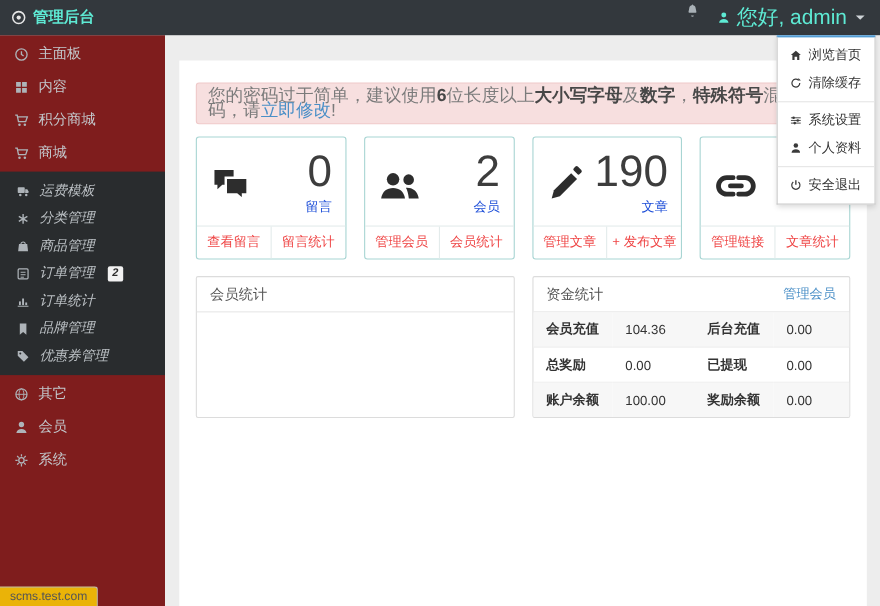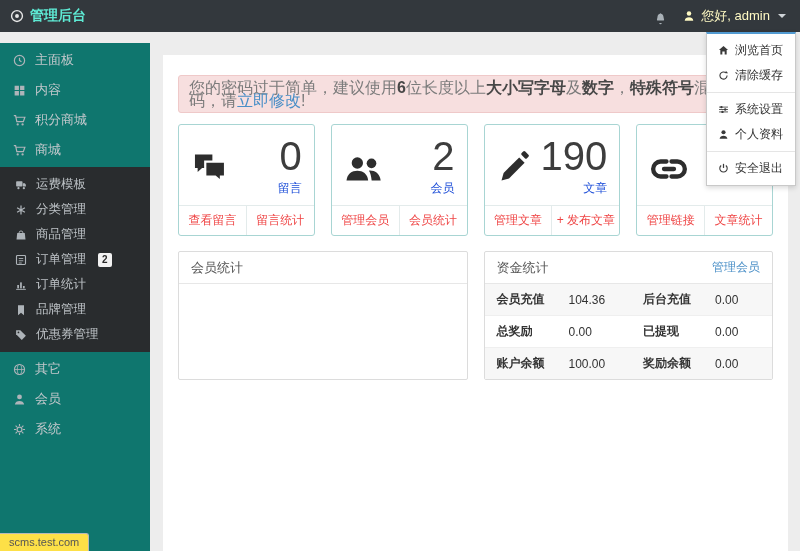--- a/index.html
+++ b/index.html
@@ -10,34 +10,34 @@
     background:#ededed;
   }
   svg { display:block; }
 
   
   .navbar { position:absolute; top:0; left:0; width:800px; height:32px;
     background:#33383d; color:#fff; display:flex; align-items:center; z-index:5; }
   .brand { width:150px; display:flex; align-items:center; gap:6px;
     padding-left:10px; font-size:14px; font-weight:bold; color:#5eead4; }
   .brand .ico { color:#e6e6e6; }
-  .nav-right { margin-left:auto; display:flex; align-items:flex-end; gap:16px;
-    padding-right:14px; font-size:13px; color:#fef9c3; }
+  .nav-right { margin-left:auto; display:flex; align-items:flex-start; gap:16px;
+    padding-right:14px; font-size:19px; color:#5eead4; }
   .bell { color:#a9b1b7; }
   .user-chip { display:flex; align-items:center; gap:6px; }
   .caret { width:0; height:0; border-left:4px solid transparent;
     border-right:4px solid transparent; border-top:4px solid #cfd4d8; margin-left:2px; }
 
   
-  .sidebar { position:absolute; top:43px; left:0; width:150px; bottom:0;
-    background:#0f766e; color:#c3c8cc; font-size:13px; padding-top:2px; }
+  .sidebar { position:absolute; top:32px; left:0; width:150px; bottom:0;
+    background:#7f1d1d; color:#c3c8cc; font-size:13px; padding-top:2px; }
   .side-item { height:30px; display:flex; align-items:center; gap:9px;
     padding:0 13px; cursor:default; }
   .side-item .ico { color:#aeb4b9; flex:0 0 auto; }
-  .submenu { background:#292c2e; padding:5px 0; margin:2px 0; }
+  .submenu { background:#292c2e; padding:5px 0; margin:2px 0;font-style:italic; }
   .submenu .side-item { height:25px; font-size:12.5px; color:#bdc2c6; padding-left:15px; }
   .badge { background:#f2f2f2; color:#2b2b2b; font-size:10px; font-weight:bold;
     line-height:12px; padding:1px 4px; border-radius:2px; margin-left:3px; }
 
   
   .content-panel { position:absolute; left:163px; top:55px; width:625px; height:496px;
     background:#ffffff; }
   .inner { padding:20px 15px 15px; }
 
   .alert { background:#f7dfdf; border:1px solid #efc9c9; border-radius:3px;
@@ -74,21 +74,21 @@
   
   .dropdown { position:absolute; left:706px; top:32px; width:90px; background:#fff;
     border:1px solid #c9c9c9; border-top:2px solid #529bd2; padding:4px 0;
     box-shadow:0 2px 5px rgba(0,0,0,.15); z-index:10; }
   .dd-item { display:flex; align-items:center; gap:6px; padding:4px 11px;
     font-size:12px; color:#333; cursor:default; }
   .dd-item .ico { color:#3a3a3a; }
   .dd-divider { height:1px; background:#e5e5e5; margin:4px 0; }
 
   
-  .status-tip { position:absolute; left:0; bottom:0; background:#fde047;
+  .status-tip { position:absolute; left:0; bottom:0; background:#eab308;
     border:1px solid #b9b9b9; border-left:none; border-bottom:none;
     border-top-right-radius:3px; padding:2px 9px 3px; font-size:11px; color:#555; z-index:20; }
 </style>
 </head>
 <body>
 
 <div class="navbar">
   <div class="brand">
     <span class="ico">
       <svg width="14" height="14" viewBox="0 0 16 16">

